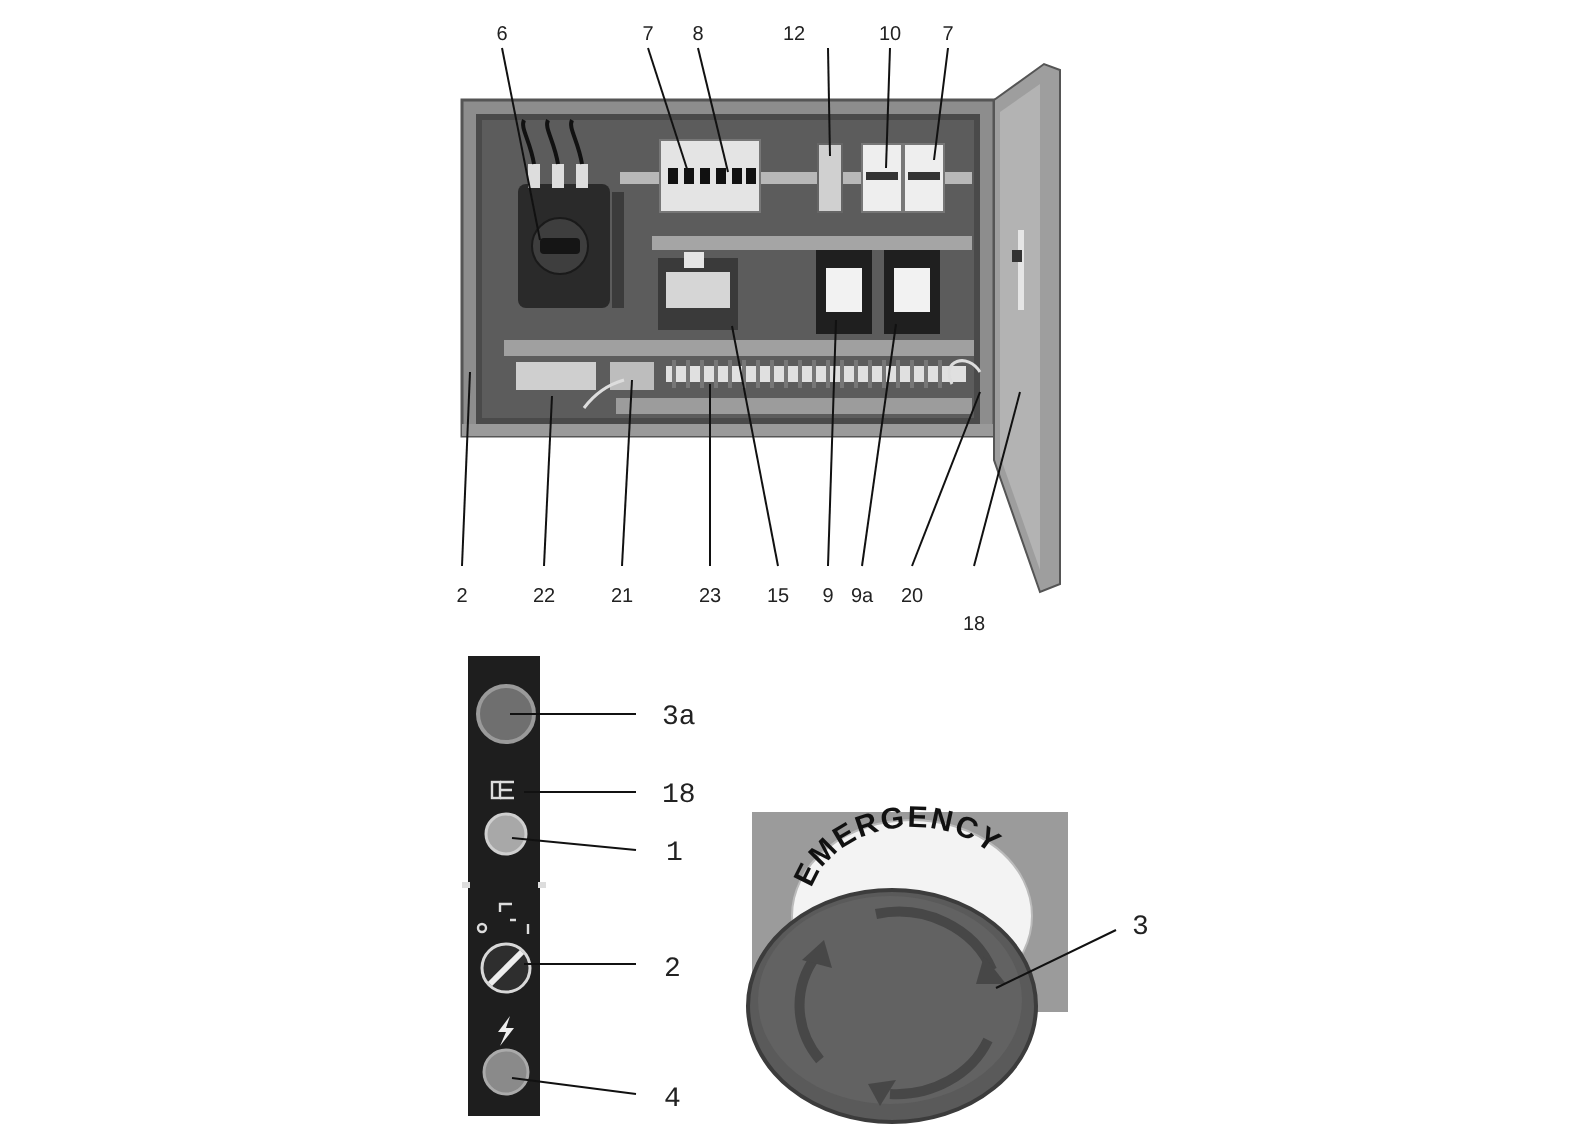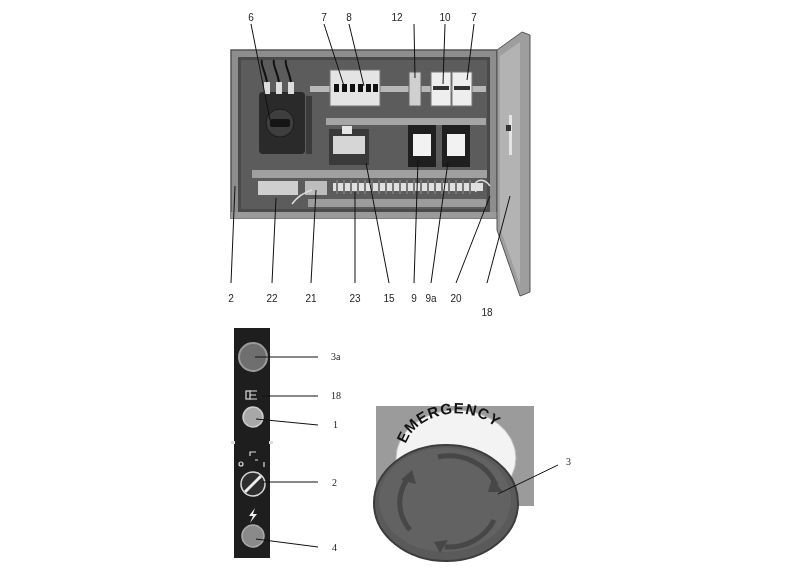--- a/index.html
+++ b/index.html
@@ -1,21 +1,21 @@
 <!DOCTYPE html>
 <html><head>
 <meta charset="utf-8">
 <style>
   html, body { margin: 0; padding: 0; }
   body {
     width: 792px; height: 574px; background: #ffffff; position: relative; overflow: hidden;
     font-family: "Liberation Sans", sans-serif;
   }
   .lbl-top, .lbl-bot { position: absolute; font-size: 10px; color: #222; transform: translateX(-50%); }
-  .lbl-side { position: absolute; font-family: Liberation Serif, serif; font-size: 10px; color: #222; }
+  .lbl-side { position: absolute; font-family: Liberation Mono, monospace; font-size: 14px; color: #222; }
   svg { position: absolute; left: 0; top: 0; }
 </style>
 </head>
 <body>
 
 <div>
   <svg width="792" height="574" viewBox="0 0 792 574">
 
     <rect x="231" y="50" width="266" height="168" fill="#8d8d8d" stroke="#555" stroke-width="1.5"></rect>
     <rect x="238" y="57" width="252" height="155" fill="#4a4a4a"></rect>

